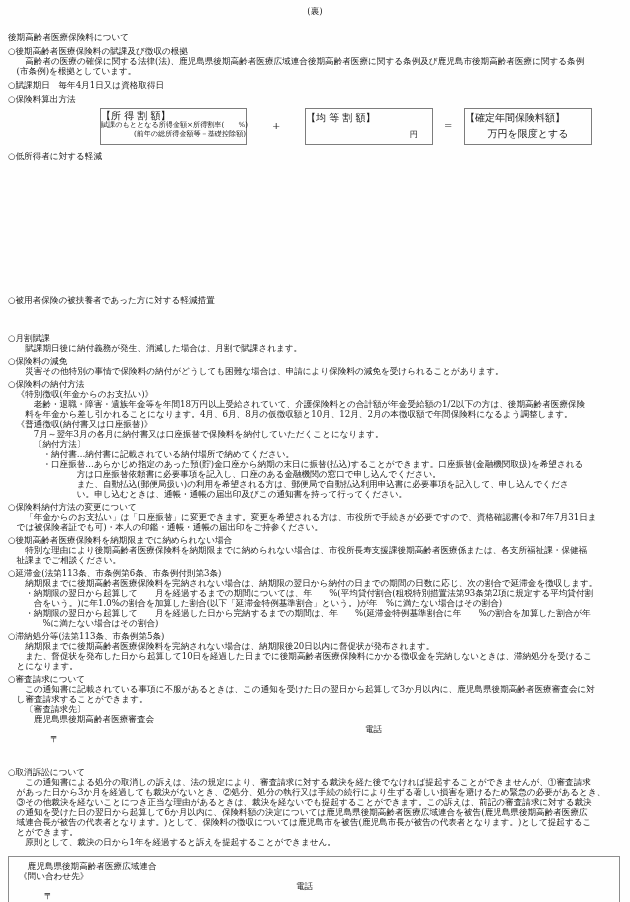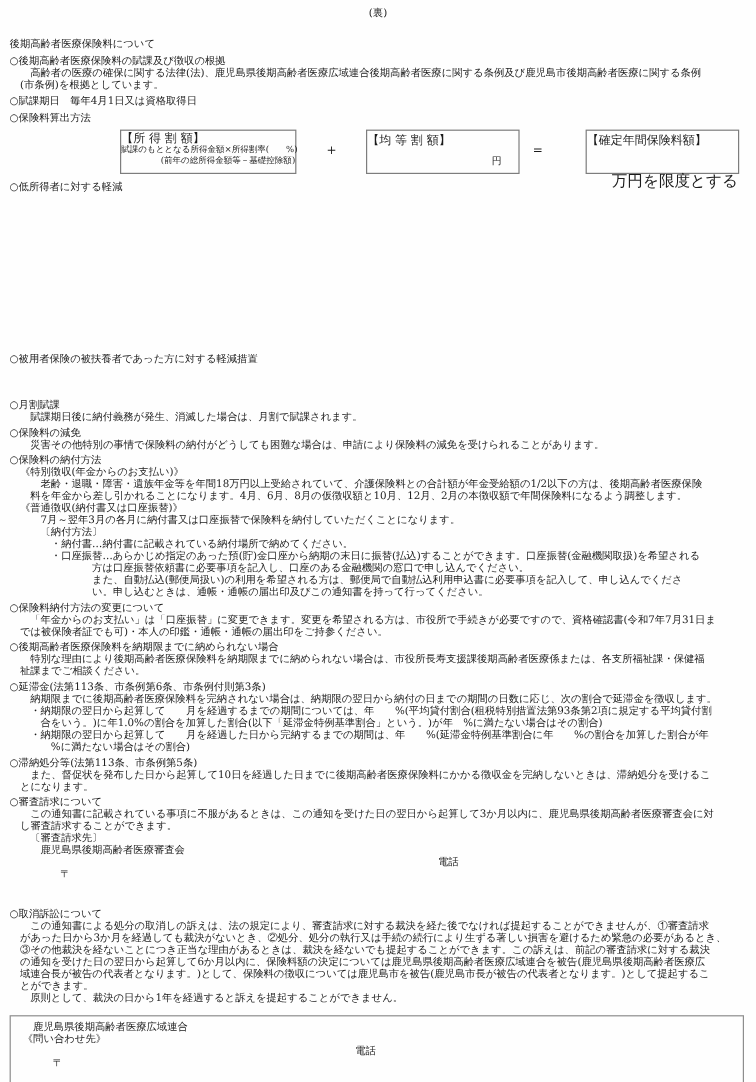--- a/index.html
+++ b/index.html
@@ -22,23 +22,23 @@
   .h2{margin-top:3px;}
   
   .formula{position:relative;height:40px;margin-top:3px;}
   .fbox{position:absolute;top:1px;height:37px;border:1px solid #7d7d7d;box-sizing:border-box;background:#fefefe;}
   .fbox .bt{text-align:left;font-size:10px;line-height:9px;padding-top:2px;white-space:pre;}
   .fbox .bl{text-align:right;font-size:7.1px;line-height:9px;white-space:pre;}
   .box-income{left:92px;width:147px;}
   .box-capita{left:297px;width:128px;}
   .box-capita .bt{padding-top:4px;}
   .box-capita .bv{text-align:right;padding-right:14px;margin-top:7px;font-size:8.2px;}
-  .box-total{left:480px;width:128px;}
+  .box-total{left:456px;width:128px;}
   .box-total .bt{padding-top:4px;}
-  .box-total .bv{text-align:right;margin-top:25px;font-size:13px;}
+  .box-total .bv{text-align:center;margin-top:7px;font-size:10px;}
   .op{position:absolute;top:0;height:37px;line-height:37px;font-size:10px;}
   .op-plus{left:264px;}
   .op-eq{left:436px;}
   
   .sp-low{height:130px;}
   .sp-dep{height:25px;}
   
   .rel{position:relative;}
   .tel-appeal{position:absolute;left:357px;top:0;}
   
@@ -133,20 +133,21 @@
     <div class="line h2">○延滞金(法第113条、市条例第6条、市条例付則第3条)</div>
     <div class="line">　　納期限までに後期高齢者医療保険料を完納されない場合は、納期限の翌日から納付の日までの期間の日数に応じ、次の割合で延滞金を徴収します。</div>
     <div class="line">　　・納期限の翌日から起算して　　月を経過するまでの期間については、年　　%(平均貸付割合(租税特別措置法第93条第2項に規定する平均貸付割</div>
     <div class="line">　　　合をいう。)に年1.0%の割合を加算した割合(以下「延滞金特例基準割合」という。)が年　%に満たない場合はその割合)</div>
     <div class="line">　　・納期限の翌日から起算して　　月を経過した日から完納するまでの期間は、年　　%(延滞金特例基準割合に年　　%の割合を加算した割合が年</div>
     <div class="line">　　　　%に満たない場合はその割合)</div>
   </div>
 
   <div>
     <div class="line h2">○滞納処分等(法第113条、市条例第5条)</div>
+    <div class="line">　　納期限までに後期高齢者医療保険料を完納されない場合は、納期限後20日以内に督促状が発布されます。</div>
     <div class="line">　　また、督促状を発布した日から起算して10日を経過した日までに後期高齢者医療保険料にかかる徴収金を完納しないときは、滞納処分を受けるこ</div>
     <div class="line">　とになります。</div>
   </div>
 
   <div>
     <div class="line h2">○審査請求について</div>
     <div class="line">　　この通知書に記載されている事項に不服があるときは、この通知を受けた日の翌日から起算して3か月以内に、鹿児島県後期高齢者医療審査会に対</div>
     <div class="line">　し審査請求することができます。</div>
     <div class="line">　　〔審査請求先〕</div>
     <div class="line">　　　鹿児島県後期高齢者医療審査会</div>

